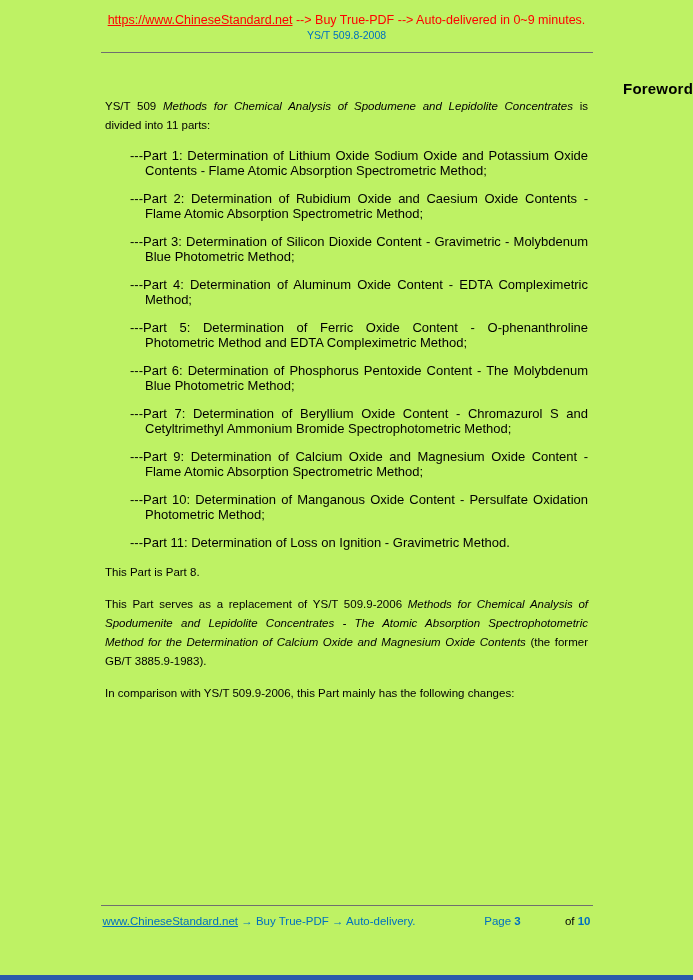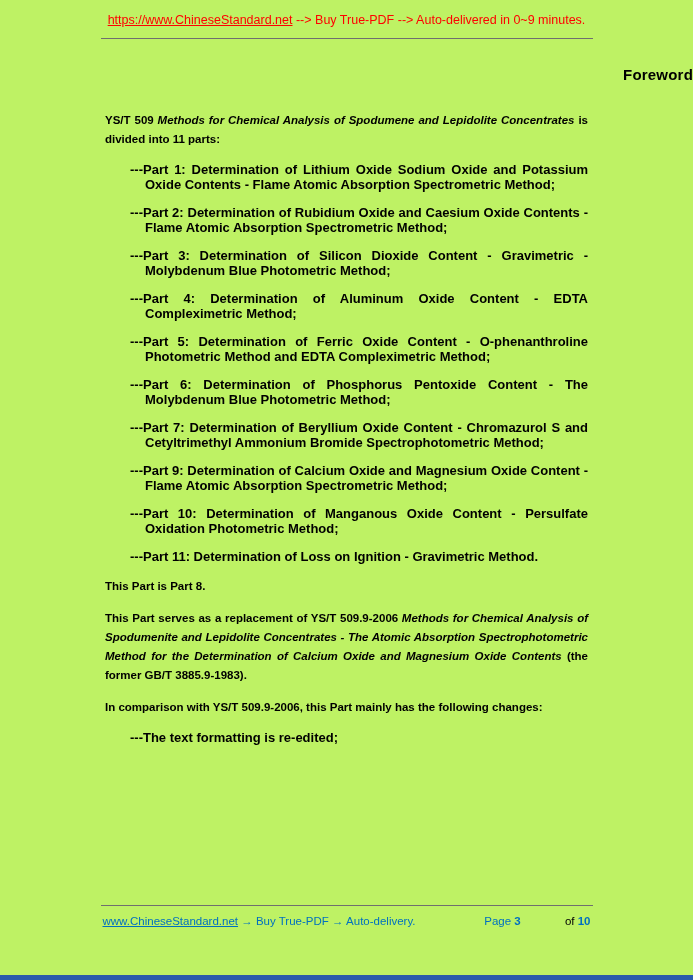--- a/index.html
+++ b/index.html
@@ -40,22 +40,20 @@
   }
   .title {
     text-align: right;
     font-size: 15px;
     font-weight: bold;
     margin: 27px 0 0 0;
     letter-spacing: 0.2px;
   }
   .content {
     padding: 0 105px;
-    margin-top: 28px;
-    font-weight: bold;
   }
   .para {
     font-size: 11.5px;
     line-height: 19px;
     text-align: justify;
     margin: 0 0 13px 0;
   }
   .part-item {
     font-size: 13px;
     line-height: 15px;
@@ -103,20 +101,21 @@
     background: var(--edgeblue, #2a5caa);
   }
 </style>
 </head>
 <body>
 
 <div class="page">
 
   <div class="promo"><a class="promo-link">https://www.ChineseStandard.net</a><span> --&gt; Buy True-PDF --&gt; Auto-delivered in 0~9 minutes.</span></div>
 
+  <div class="doc-code">YS/T 509.8-2008</div>
 
   <hr class="rule">
 
   <h1 class="title">Foreword</h1>
 
   <div class="content">
 
     <p class="para"><span>YS/T 509 </span><span class="it">Methods for Chemical Analysis of Spodumene and Lepidolite Concentrates</span><span> is divided into 11 parts:</span></p>
 
     <div>
@@ -131,21 +130,20 @@
       <p class="part-item">---Part 10: Determination of Manganous Oxide Content - Persulfate Oxidation Photometric Method;</p>
       <p class="part-item">---Part 11: Determination of Loss on Ignition - Gravimetric Method.</p>
     </div>
 
     <p class="para">This Part is Part 8.</p>
 
     <p class="para"><span>This Part serves as a replacement of YS/T 509.9-2006 </span><span class="it">Methods for Chemical Analysis of Spodumenite and Lepidolite Concentrates - The Atomic Absorption Spectrophotometric Method for the Determination of Calcium Oxide and Magnesium Oxide Contents</span><span> (the former GB/T 3885.9-1983).</span></p>
 
     <p class="para">In comparison with YS/T 509.9-2006, this Part mainly has the following changes:</p>
 
-    <p class="part-item">---The text formatting is re-edited;</p>
 
   </div>
 
   <div class="footer">
     <hr class="footer-rule">
     <div class="footer-row">
       <div class="footer-left">
         <a class="footer-link">www.ChineseStandard.net</a>
         <span class="arrow">→</span>
         <span>Buy True-PDF</span>

